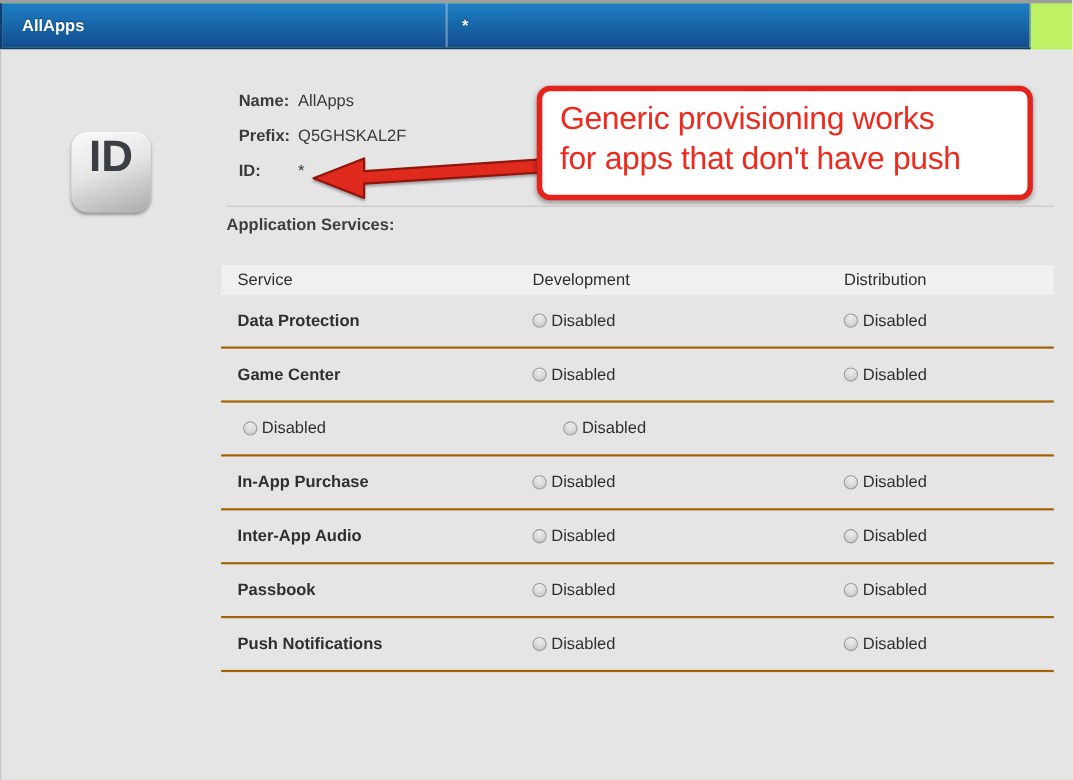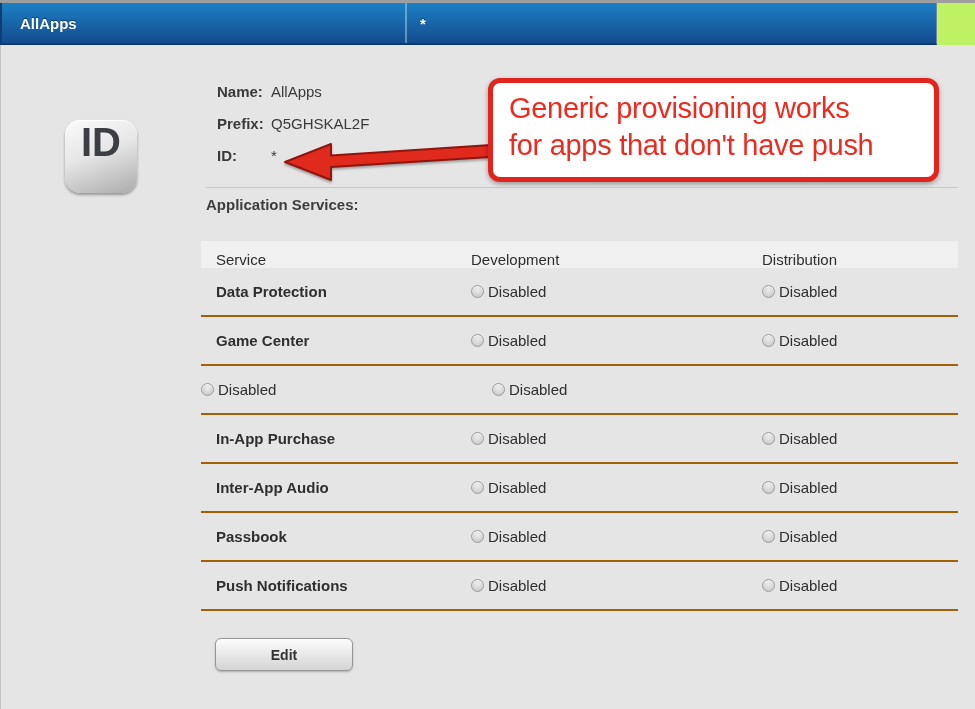--- a/index.html
+++ b/index.html
@@ -36,24 +36,24 @@
   .detail-fields { position:absolute; left:216px; top:30px; }
   .detail-row { display:flex; height:32px; align-items:center; font-size:15px; color:#3a3a3a; }
   .detail-label { font-weight:bold; width:54px; }
   .detail-value { font-weight:normal; }
 
   .section-divider { position:absolute; left:205px; top:142px; width:752px; height:1px; background:#c8c8c8; }
 
   .section-label { position:absolute; left:205px; top:151px; font-size:15px; font-weight:bold; color:#3e3e3e; }
 
   .services-table { position:absolute; left:200px; top:196px; width:757px; }
-  .svc-header { display:flex; height:27px; align-items:flex-end; background:#f0f0f0; font-size:15px; color:#2e2e2e; }
+  .svc-header { display:flex; height:27px; align-items:center; background:#f0f0f0; font-size:15px; color:#2e2e2e; }
   .svc-row { display:flex; height:49px; align-items:center; border-bottom:2px solid #a16207; }
   .col-service { width:270px; padding-left:15px; }
-  .col-dev { width:291px; }
+  .col-dev { width:291px;margin-left:20px; }
   .col-dist { width:196px; }
   .svc-name { font-size:15px; font-weight:bold; color:#2f2f2f; }
   .status { display:flex; align-items:center; gap:4px; font-size:15px; color:#2f2f2f; }
   .radio {
     width:13px; height:13px; border-radius:50%;
     background:radial-gradient(circle at 50% 35%, #ededed, #c2c2c2);
     border:1px solid #9b9b9b;
     box-shadow:inset 0 1px 1px rgba(255,255,255,0.8);
   }
 
@@ -212,16 +212,15 @@
             <span class="radio"></span>
             <span>Disabled</span>
           </div>
         <div class="col-dist status">
             <span class="radio"></span>
             <span>Disabled</span>
           </div>
       </div>
     </div>
 
-    <button class="edit-button">Edit</button>
 
   </div>
 </div>
 
 </body></html>

